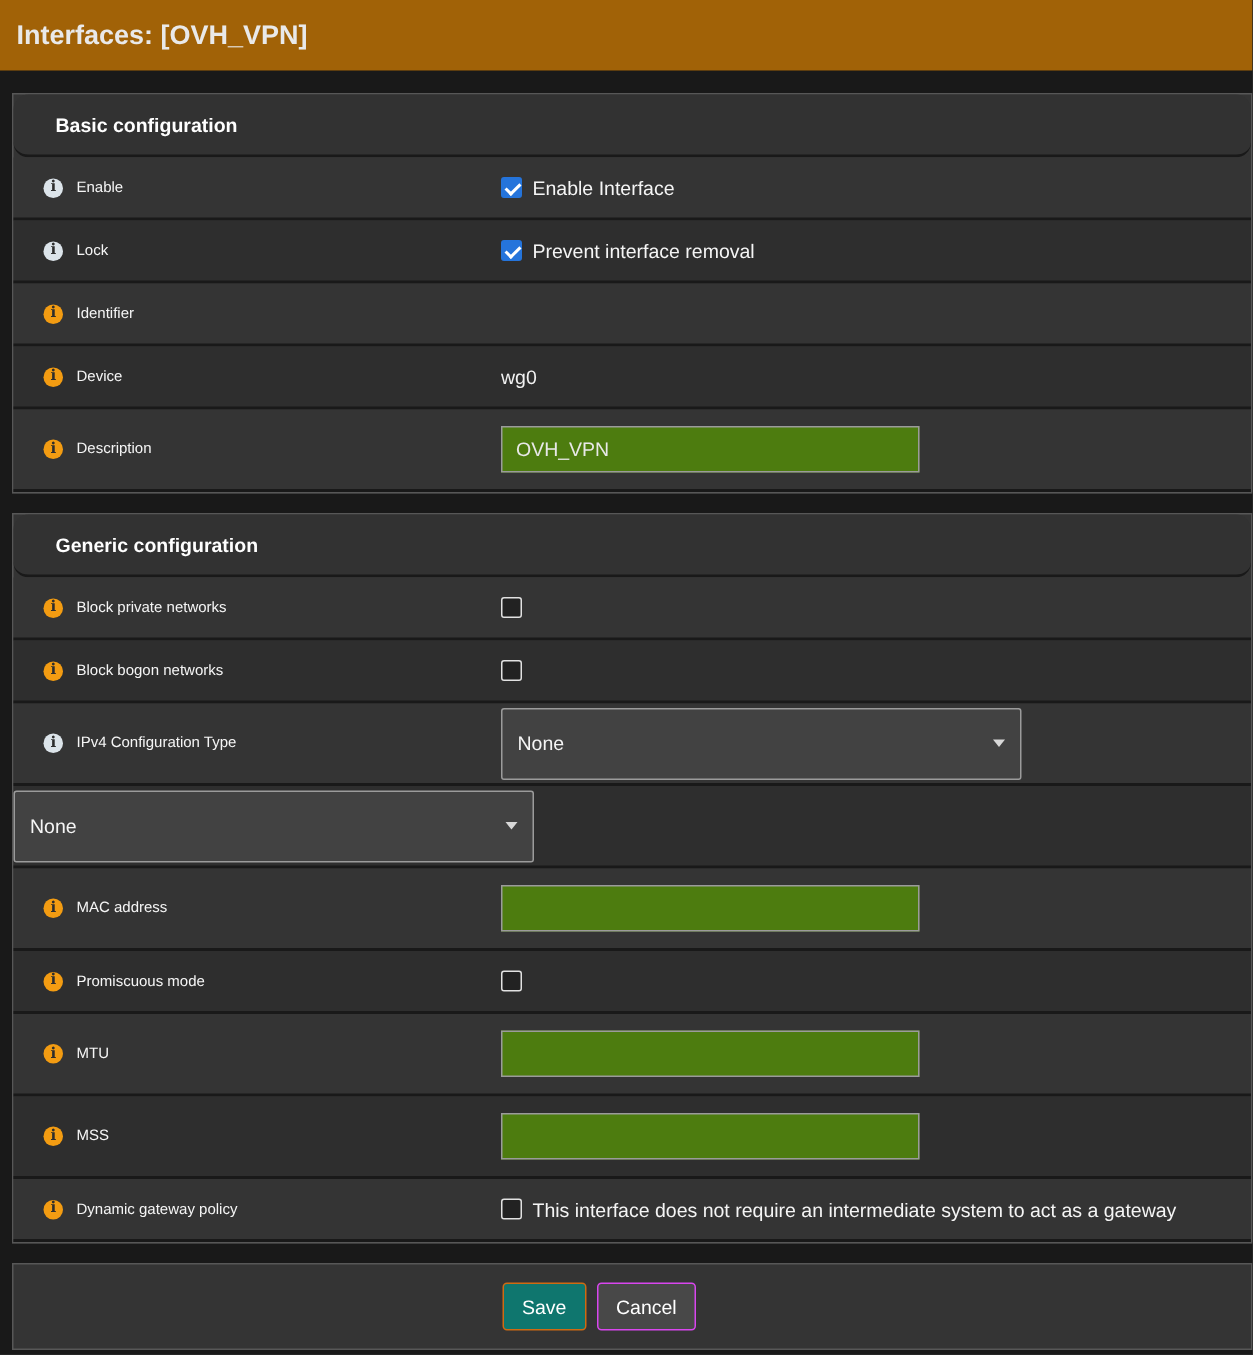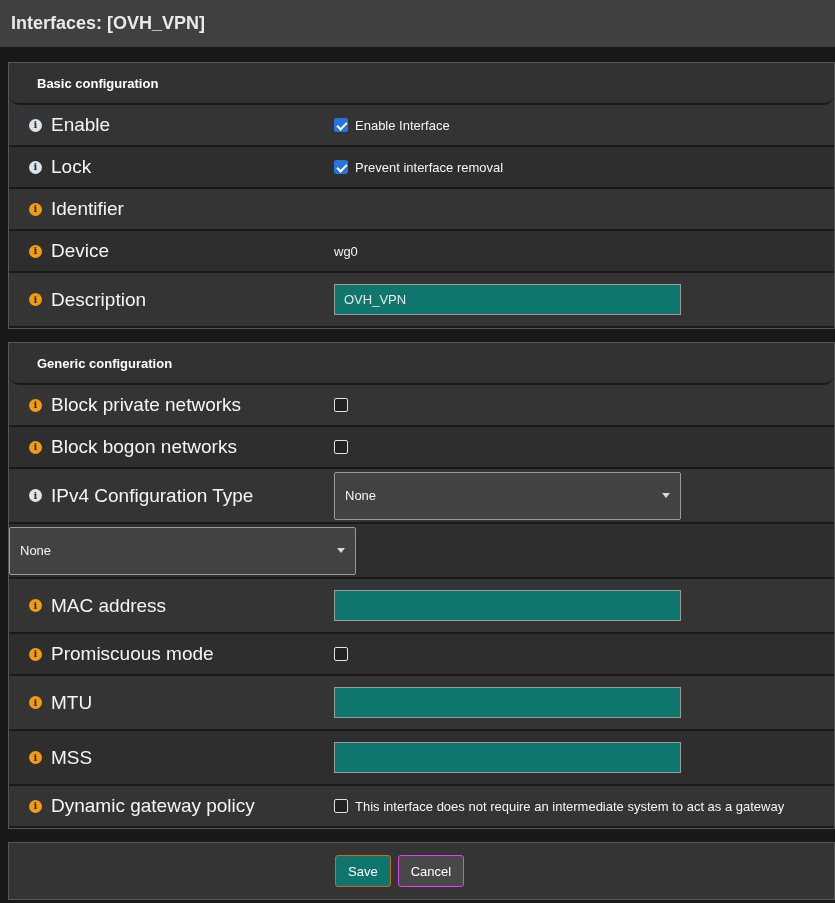--- a/index.html
+++ b/index.html
@@ -4,40 +4,40 @@
 <style>
   * { box-sizing: border-box; }
   html, body { margin: 0; padding: 0; }
   body {
     width: 835px; height: 903px; overflow: hidden;
     background: #191919;
     font-family: "Liberation Sans", sans-serif;
     color: #f5f5f5;
   }
   .titlebar {
-    background: #404040; height: 47px; margin-bottom: 15px;
+    background: #a16207; height: 47px; margin-bottom: 15px;
     display: flex; align-items: center; padding: 0 11px;
     font-size: 18px; font-weight: 700; color: #e9e9e9;
   }
   .panel { margin: 0 0 13px 8px; border: 1px solid #575757; background: #343434; }
   .panel-header {
     background: #323232; border-bottom: 2px solid #191919;
     padding: 0 28px; height: 42px; display: flex; align-items: center;
     font-size: 13px; font-weight: 700; color: #ffffff; border-radius: 10px;
   }
   .row {
     display: flex; align-items: center;
     background: #343434; border-bottom: 2px solid #191919;
     min-height: 42px;
   }
   .rows .row:nth-child(even) { background: #2e2e2e; }
   .row.tall { min-height: 55px; }
   .label-cell {
     flex: 0 0 325px; padding-left: 20px;
-    display: flex; align-items: center; gap: 9px; font-size: 19px;
+    display: flex; align-items: center; gap: 9px; font-size: 10px;
   }
   .control-cell { flex: 1 1 auto; display: flex; align-items: center; font-size: 13px; padding-right: 32px; }
   .info {
     width: 13px; height: 13px; min-width: 13px; border-radius: 50%;
     display: inline-flex; align-items: center; justify-content: center; cursor: pointer;
   }
   .info::before {
     content: "i"; font-family: "DejaVu Serif", serif;
     font-size: 10px; font-weight: 700; line-height: 1;
   }
@@ -52,21 +52,21 @@
   .cb:checked { background: #2574db; border-color: #2574db; }
   .cb:checked::after {
     content: ""; position: absolute; left: 4px; top: 1px;
     width: 4px; height: 8px;
     border: solid #ffffff; border-width: 0 2px 2px 0;
     transform: rotate(45deg);
   }
   .cb-label { margin-left: 7px; }
   .static-value { font-size: 13px; color: #f2f2f2; }
   .txt {
-    width: 347px; height: 31px; background: #0f766e;
+    width: 279px; height: 31px; background: #4d7c0f;
     border: 1px solid #9b9b9b; color: #e8e8e8;
     font-size: 13px; font-family: inherit; padding: 0 9px;
   }
   .select {
     width: 347px; height: 48px; background: #424242;
     border: 1px solid #9b9b9b; border-radius: 2px;
     display: flex; align-items: center; justify-content: space-between;
     padding: 0 10px; cursor: pointer; font-size: 13px;
   }
   .caret {

